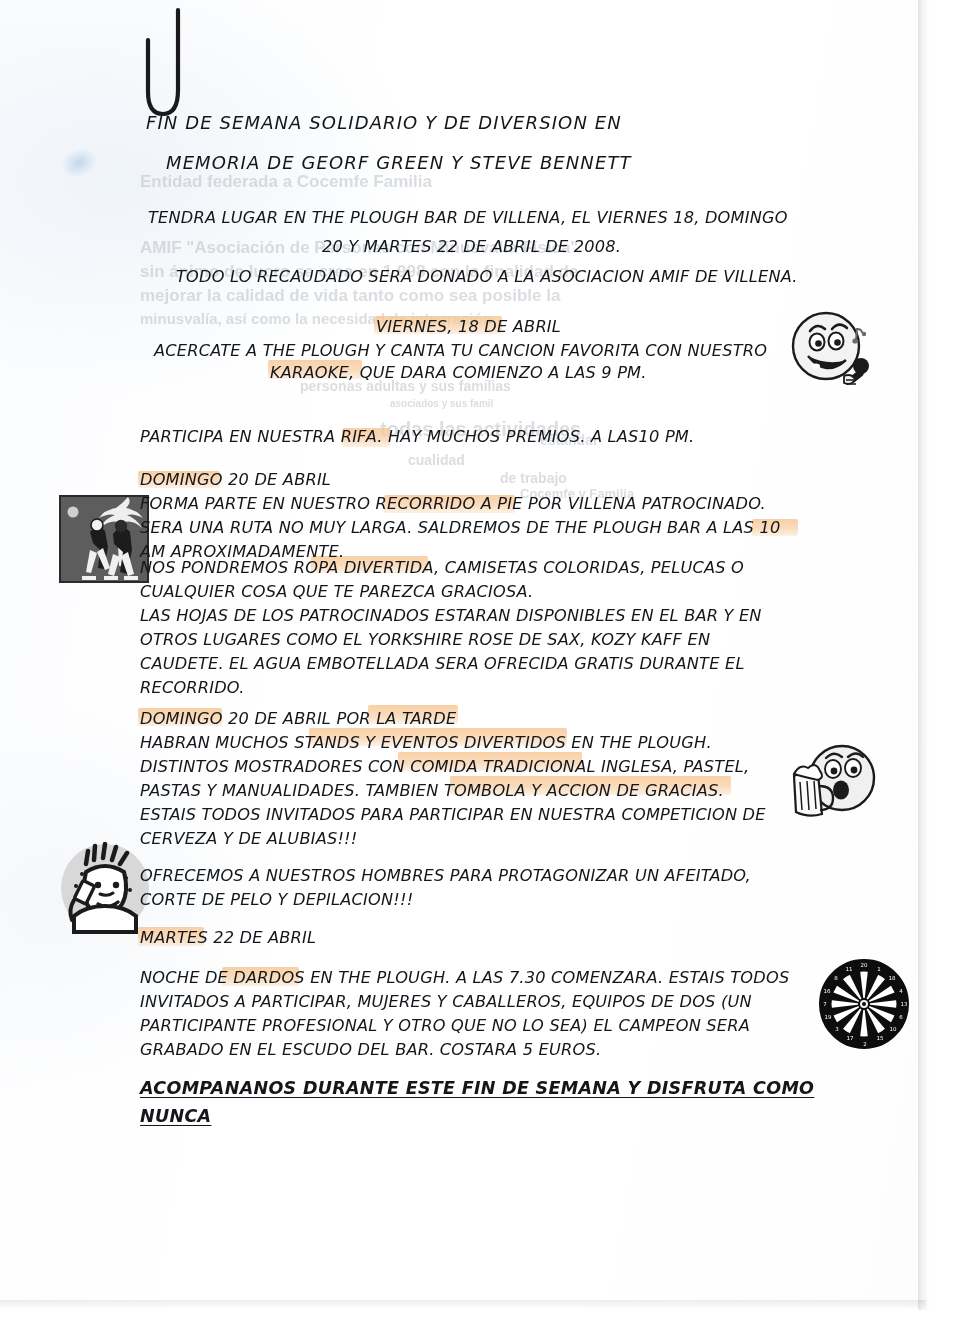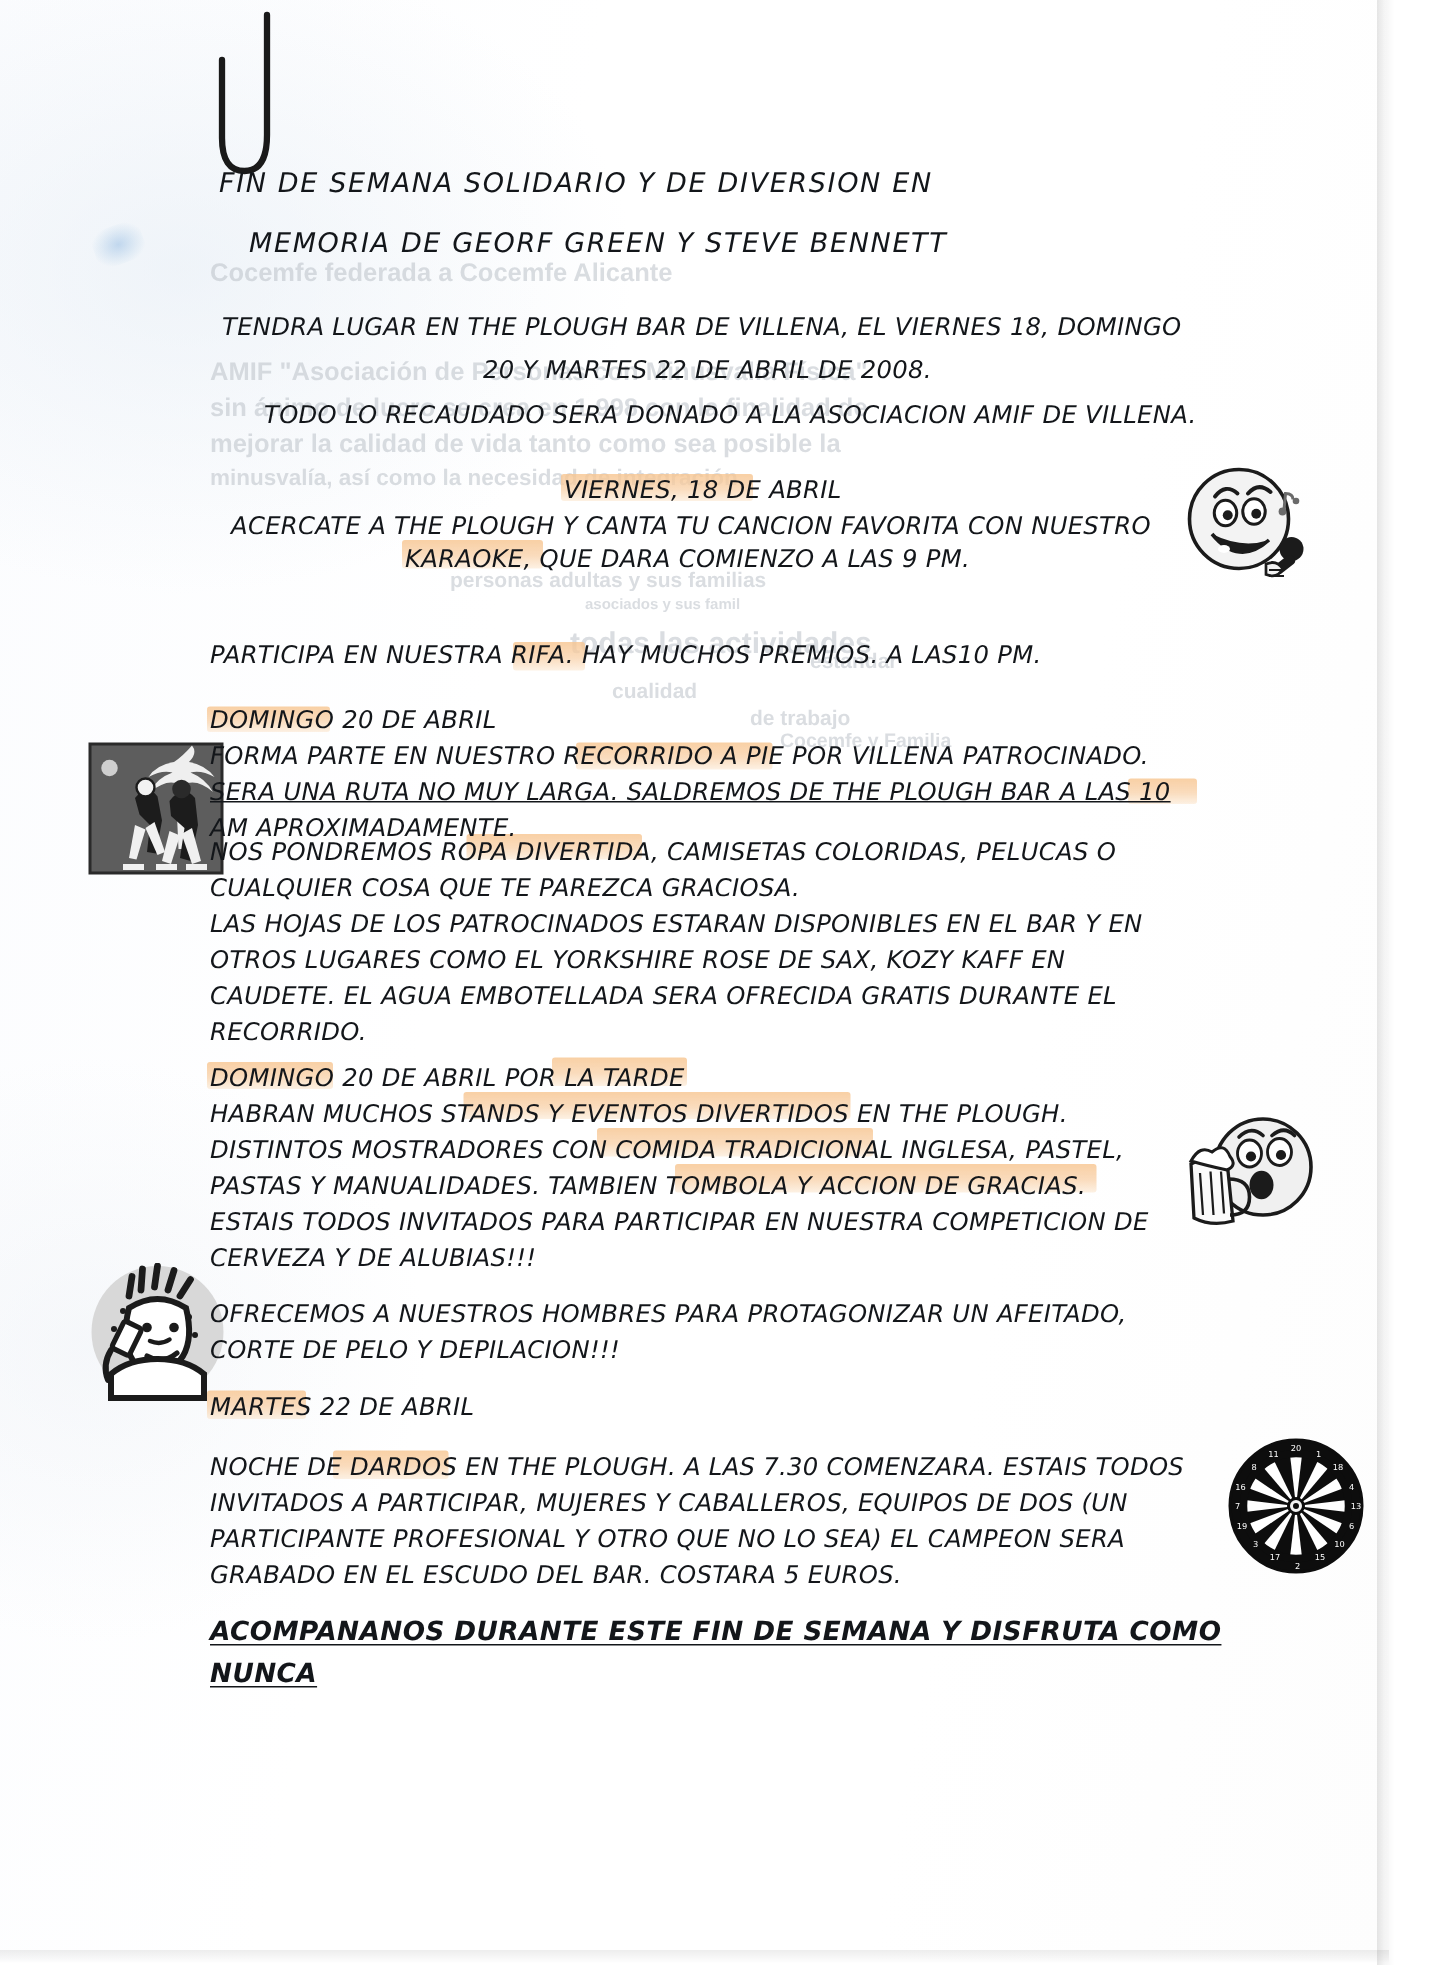--- a/index.html
+++ b/index.html
@@ -116,21 +116,21 @@
 <body>
 
 <div id="page">
 
   <div class="sheet"></div>
   <div class="sheet-edge"></div>
   <div class="sheet-edge-bottom"></div>
   <div class="ink-blot"></div>
 
   <div id="ghost-layer">
-      <div class="ghost" style="left: 140px; top: 172px; font-size: 17px;">Cocemfe federada a Cocemfe Alicante</div>
+      <div class="ghost" style="left: 140px; top: 172px; font-size: 17px;">Entidad federada a Cocemfe Familia</div>
       <div class="ghost" style="left: 140px; top: 238px; font-size: 17px;">AMIF "Asociación de Personas con Minusvalía Física"</div>
       <div class="ghost" style="left: 140px; top: 262px; font-size: 17px;">sin ánimo de lucro se crea en 1.998 con la finalidad de</div>
       <div class="ghost" style="left: 140px; top: 286px; font-size: 17px;">mejorar la calidad de vida tanto como sea posible la</div>
       <div class="ghost" style="left: 140px; top: 310px; font-size: 15px;">minusvalía, así como la necesidad de integración</div>
       <div class="ghost" style="left: 300px; top: 378px; font-size: 14px;">personas adultas y sus familias</div>
       <div class="ghost" style="left: 390px; top: 398px; font-size: 10px;">asociados y sus famil</div>
       <div class="ghost" style="left: 380px; top: 418px; font-size: 20px;">todas las actividades</div>
       <div class="ghost" style="left: 540px; top: 432px; font-size: 14px;">estandar</div>
       <div class="ghost" style="left: 408px; top: 452px; font-size: 14px;">cualidad</div>
       <div class="ghost" style="left: 500px; top: 470px; font-size: 14px;">de trabajo</div>
@@ -277,21 +277,21 @@
     <div class="line body" style="left:322px; top:237px;">20 Y MARTES 22 DE ABRIL DE 2008.</div>
     <div class="line body" style="left:176px; top:267px;">TODO LO RECAUDADO SERA DONADO A LA ASOCIACION AMIF DE VILLENA.</div>
 
     <div class="line body" style="left:376px; top:317px;">VIERNES, 18 DE ABRIL</div>
     <div class="line body" style="left:154px; top:341px;">ACERCATE A THE PLOUGH Y CANTA TU CANCION FAVORITA CON NUESTRO</div>
     <div class="line body" style="left:270px; top:363px;">KARAOKE, QUE DARA COMIENZO A LAS 9 PM.</div>
     <div class="line body" style="left:140px; top:427px;">PARTICIPA EN NUESTRA RIFA. HAY MUCHOS PREMIOS. A LAS10 PM.</div>
 
     <div class="line body" style="left:140px; top:470px;">DOMINGO 20 DE ABRIL</div>
     <div class="line body" style="left:140px; top:494px;">FORMA PARTE EN NUESTRO RECORRIDO A PIE POR VILLENA PATROCINADO.</div>
-    <div class="line body" style="left:140px; top:518px;text-decoration:underline;">SERA UNA RUTA NO MUY LARGA. SALDREMOS DE THE PLOUGH BAR A LAS 10</div>
+    <div class="line body" style="left:140px; top:518px;">SERA UNA RUTA NO MUY LARGA. SALDREMOS DE THE PLOUGH BAR A LAS 10</div>
     <div class="line body" style="left:140px; top:542px;">AM APROXIMADAMENTE.</div>
     <div class="line body" style="left:140px; top:558px;">NOS PONDREMOS ROPA DIVERTIDA, CAMISETAS COLORIDAS, PELUCAS O</div>
     <div class="line body" style="left:140px; top:582px;">CUALQUIER COSA QUE TE PAREZCA GRACIOSA.</div>
     <div class="line body" style="left:140px; top:606px;">LAS HOJAS DE LOS PATROCINADOS ESTARAN DISPONIBLES EN EL BAR Y EN</div>
     <div class="line body" style="left:140px; top:630px;">OTROS LUGARES COMO EL YORKSHIRE ROSE DE SAX, KOZY KAFF EN</div>
     <div class="line body" style="left:140px; top:654px;">CAUDETE. EL AGUA EMBOTELLADA SERA OFRECIDA GRATIS DURANTE EL</div>
     <div class="line body" style="left:140px; top:678px;">RECORRIDO.</div>
 
     <div class="line body" style="left:140px; top:709px;">DOMINGO 20 DE ABRIL POR LA TARDE</div>
     <div class="line body" style="left:140px; top:733px;">HABRAN MUCHOS STANDS Y EVENTOS DIVERTIDOS EN THE PLOUGH.</div>

